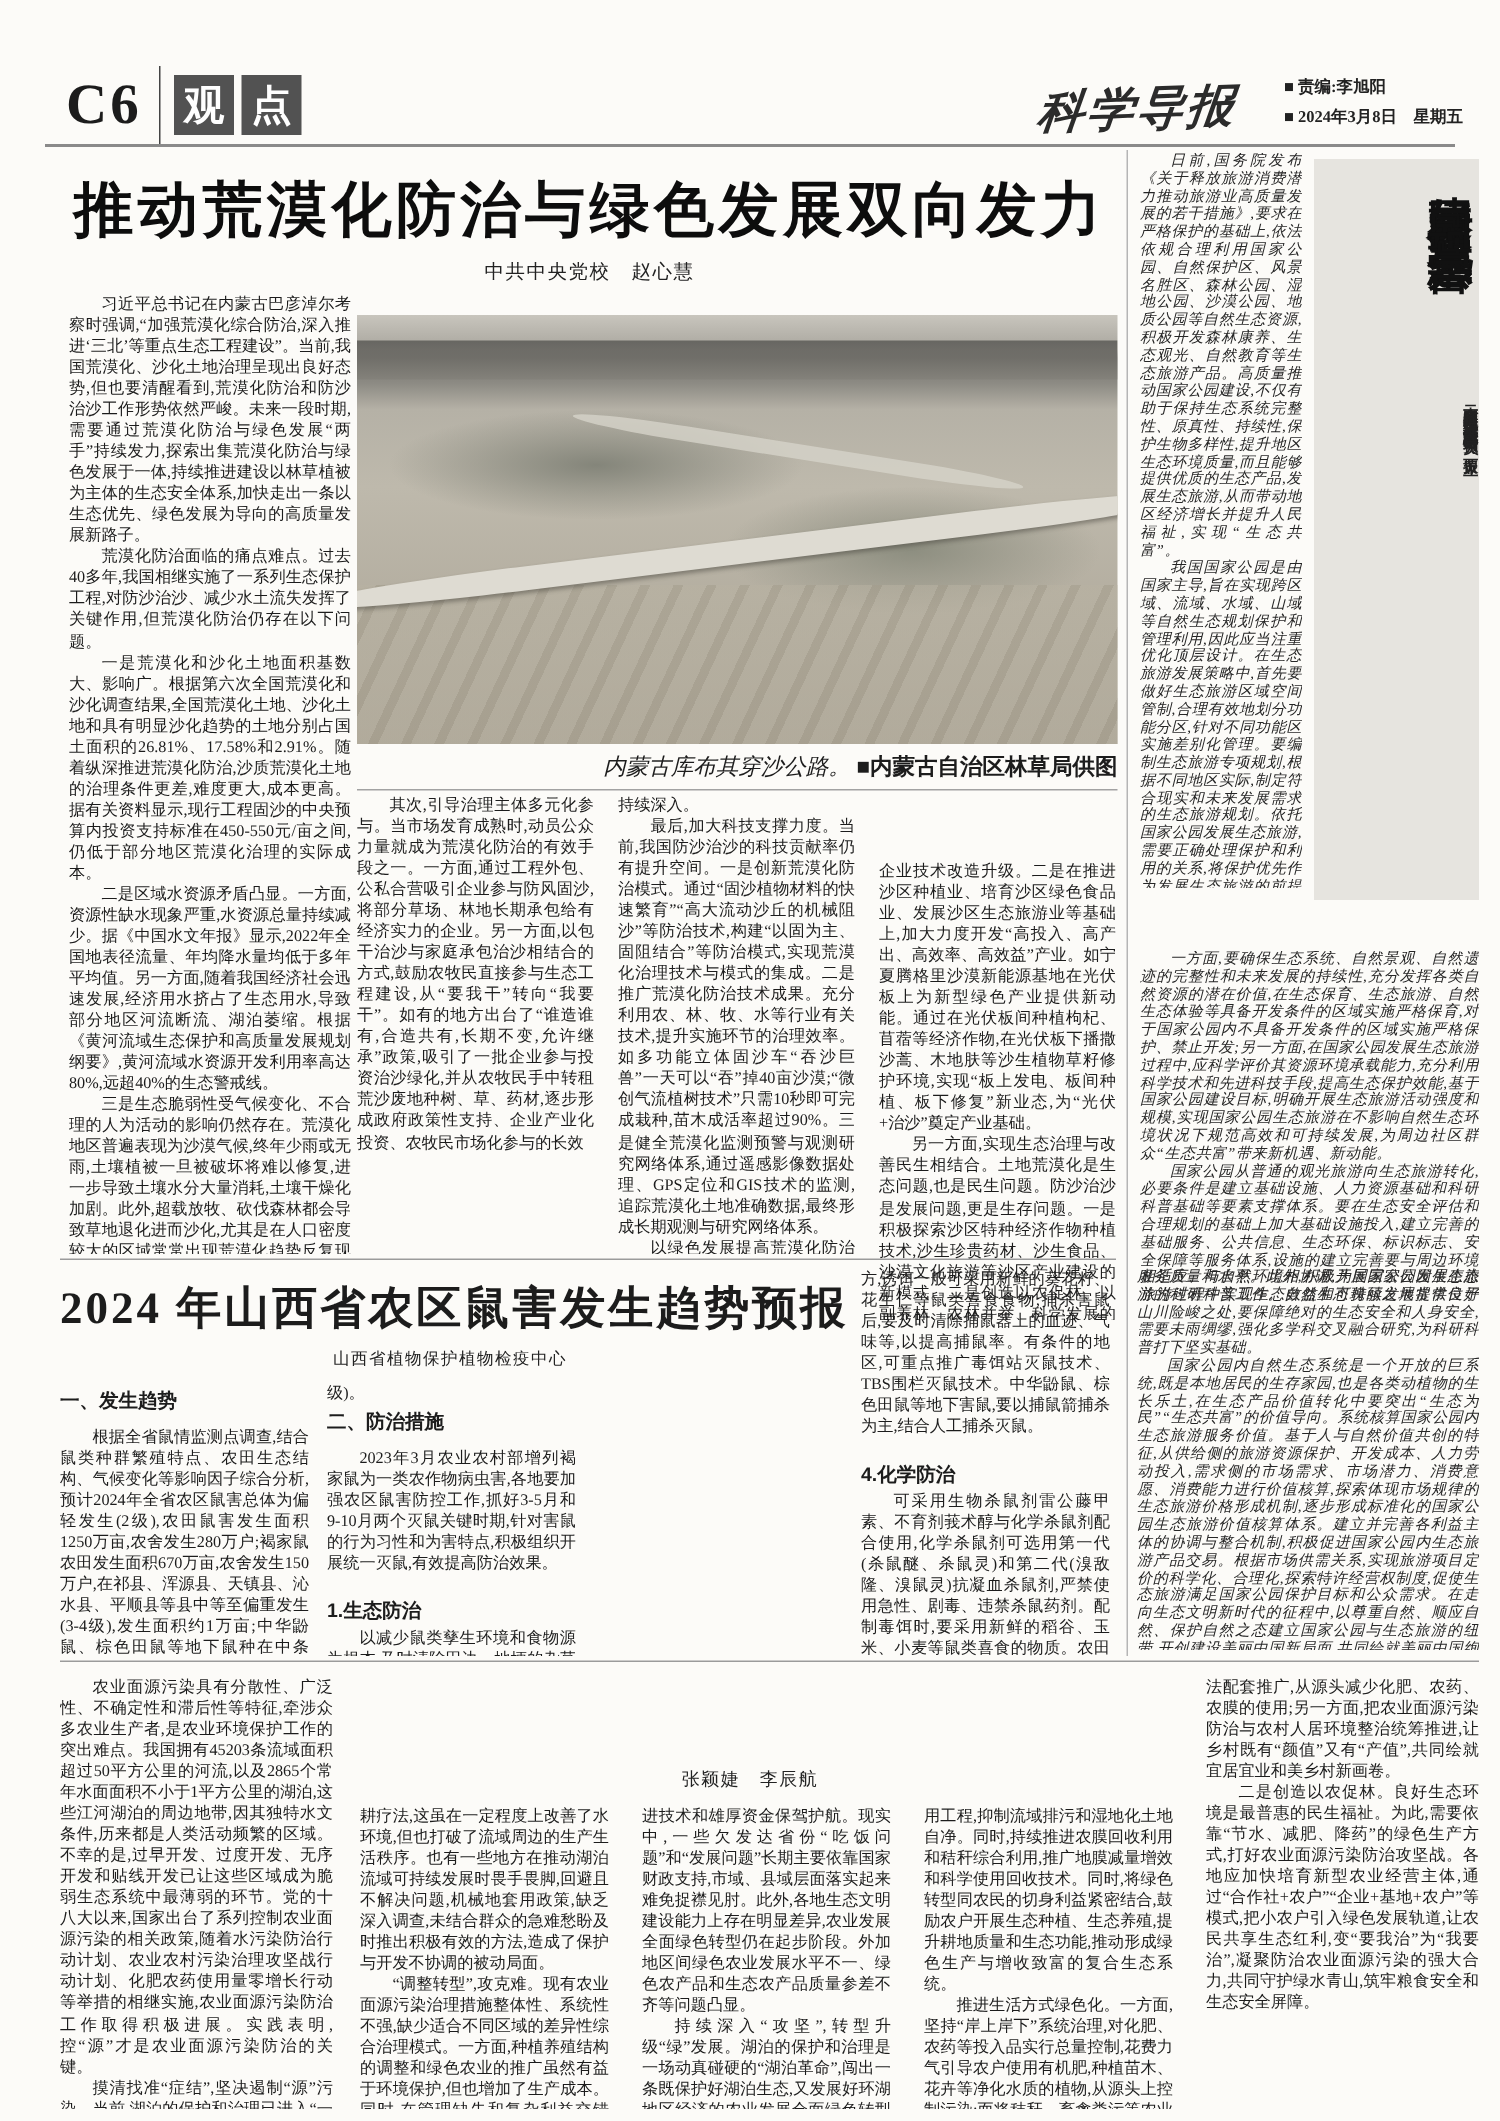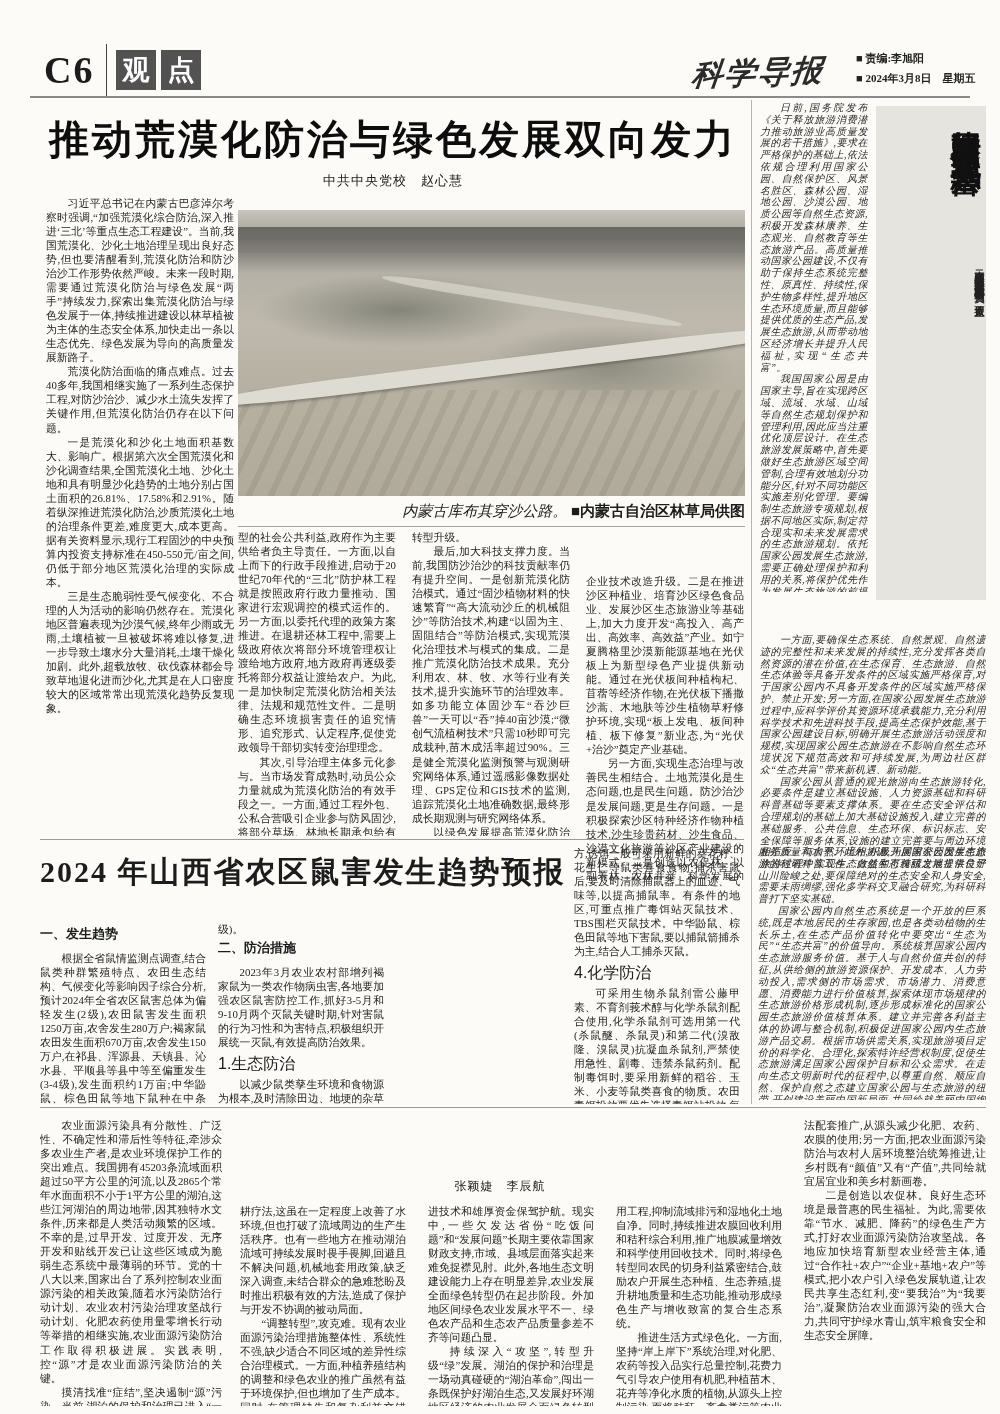--- a/index.html
+++ b/index.html
@@ -19,22 +19,22 @@
   
   .h-main{font-family:"Liberation Sans","DejaVu Sans",sans-serif;font-weight:bold;font-size:40px;
           letter-spacing:3px;text-align:center;color:#0d0d0d;white-space:nowrap;}
   .byline{text-align:center;font-size:13px;color:#222;letter-spacing:1px;}
   .h-rodent{font-size:30px;font-weight:600;letter-spacing:2px;text-align:center;white-space:nowrap;}
   .h-source{font-size:33px;font-weight:800;letter-spacing:1px;text-align:center;white-space:nowrap;}
   
   .col{overflow:hidden;}
   .col p{margin:0;text-align:justify;text-indent:2em;font-size:10.8px;line-height:1.3;}
   .col p.cont{text-indent:0;}
-  .col p.sub{font-family:"Liberation Sans","DejaVu Sans",sans-serif;font-weight:normal;text-indent:0;
-             font-size:16px;margin:5px 0 2px 0;}
+  .col p.sub{font-family:"Liberation Sans","DejaVu Sans",sans-serif;font-weight:bold;text-indent:0;
+             font-size:13px;margin:17px 0 2px 0;}
   .col p.sub-big{font-family:"Liberation Sans","DejaVu Sans",sans-serif;font-weight:bold;text-indent:0;
              font-size:13px;margin:4px 0 8px 0;}
   .kaiti p{font-style:italic;font-size:10px;line-height:1.18;letter-spacing:0.4px;color:#262626;}
   
   .photo{background:
      linear-gradient(180deg,#c8c5bd 0%,#a9a69e 8%,#77756f 10%,#8d8b84 16%,#b5b1a6 22%,#beb9ac 40%,#b3ad9f 70%,#a9a294 100%);
      position:relative;overflow:hidden;}
   .photo .water{position:absolute;left:0;top:6%;width:100%;height:9%;
      background:linear-gradient(180deg,#5f5e5a,#83817a);opacity:.9;}
   .photo .veg1{position:absolute;left:4%;top:22%;width:55%;height:26%;border-radius:50%;
@@ -74,43 +74,43 @@
   </div>
   <div class="abs hrule" style="left:30px;top:96px;width:940px;"></div>
 
   <div class="abs h-main" style="left:40px;top:112px;width:706px;">推动荒漠化防治与绿色发展双向发力</div>
   <div class="abs byline" style="left:40px;top:172px;width:706px;">中共中央党校　赵心慧</div>
 
   <div class="abs col" style="left:46px;top:196px;width:188px;height:640px;">
     <p>习近平总书记在内蒙古巴彦淖尔考察时强调,“加强荒漠化综合防治,深入推进‘三北’等重点生态工程建设”。当前,我国荒漠化、沙化土地治理呈现出良好态势,但也要清醒看到,荒漠化防治和防沙治沙工作形势依然严峻。未来一段时期,需要通过荒漠化防治与绿色发展“两手”持续发力,探索出集荒漠化防治与绿色发展于一体,持续推进建设以林草植被为主体的生态安全体系,加快走出一条以生态优先、绿色发展为导向的高质量发展新路子。</p>
     <p>荒漠化防治面临的痛点难点。过去40多年,我国相继实施了一系列生态保护工程,对防沙治沙、减少水土流失发挥了关键作用,但荒漠化防治仍存在以下问题。</p>
     <p>一是荒漠化和沙化土地面积基数大、影响广。根据第六次全国荒漠化和沙化调查结果,全国荒漠化土地、沙化土地和具有明显沙化趋势的土地分别占国土面积的26.81%、17.58%和2.91%。随着纵深推进荒漠化防治,沙质荒漠化土地的治理条件更差,难度更大,成本更高。据有关资料显示,现行工程固沙的中央预算内投资支持标准在450-550元/亩之间,仍低于部分地区荒漠化治理的实际成本。</p>
+    <p>二是区域水资源矛盾凸显。一方面,资源性缺水现象严重,水资源总量持续减少。据《中国水文年报》显示,2022年全国地表径流量、年均降水量均低于多年平均值。另一方面,随着我国经济社会迅速发展,经济用水挤占了生态用水,导致部分地区河流断流、湖泊萎缩。根据《黄河流域生态保护和高质量发展规划纲要》,黄河流域水资源开发利用率高达80%,远超40%的生态警戒线。</p>
     <p>三是生态脆弱性受气候变化、不合理的人为活动的影响仍然存在。荒漠化地区普遍表现为沙漠气候,终年少雨或无雨,土壤植被一旦被破坏将难以修复,进一步导致土壤水分大量消耗,土壤干燥化加剧。此外,超载放牧、砍伐森林都会导致草地退化进而沙化,尤其是在人口密度较大的区域常常出现荒漠化趋势反复现象。</p>
 
   </div>
 
   <div class="abs photo" style="left:238px;top:210px;width:507px;height:286px;">
     <div class="water"></div>
     <div class="veg1"></div>
     <div class="veg2"></div>
     <div class="dune"></div>
     <div class="road2"></div>
     <div class="road"></div>
   </div>
   <div class="abs caption" style="left:238px;top:502px;width:507px;">
     <span class="cap">内蒙古库布其穿沙公路。</span>
     <span class="credit">■内蒙古自治区林草局供图</span>
   </div>
 
   <div class="abs col" style="left:238px;top:530px;width:158px;height:306px;">
-    <p class="cont">型的社会公共利益,政府作为主要供给者负主导责任。一方面,以自上而下的行政手段推进,启动于20世纪70年代的“三北”防护林工程就是按照政府行政力量推动、国家进行宏观调控的模式运作的。另一方面,以委托代理的政策方案推进。在退耕还林工程中,需要上级政府依次将部分环境管理权让渡给地方政府,地方政府再逐级委托将部分权益让渡给农户。为此,一是加快制定荒漠化防治相关法律、法规和规范性文件。二是明确生态环境损害责任的追究情形、追究形式、认定程序,促使党政领导干部切实转变治理理念。</p>
     <p>其次,引导治理主体多元化参与。当市场发育成熟时,动员公众力量就成为荒漠化防治的有效手段之一。一方面,通过工程外包、公私合营吸引企业参与防风固沙,将部分草场、林地长期承包给有经济实力的企业。另一方面,以包干治沙与家庭承包治沙相结合的方式,鼓励农牧民直接参与生态工程建设,从“要我干”转向“我要干”。如有的地方出台了“谁造谁有,合造共有,长期不变,允许继承”政策,吸引了一批企业参与投资治沙绿化,并从农牧民手中转租荒沙废地种树、草、药材,逐步形成政府政策性支持、企业产业化投资、农牧民市场化参与的长效</p>
   </div>
   <div class="abs col" style="left:412px;top:530px;width:158px;height:306px;">
-    <p class="cont">转型升级。</p>
+    <p class="cont">持续深入。</p>
     <p>最后,加大科技支撑力度。当前,我国防沙治沙的科技贡献率仍有提升空间。一是创新荒漠化防治模式。通过“固沙植物材料的快速繁育”“高大流动沙丘的机械阻沙”等防治技术,构建“以固为主、固阻结合”等防治模式,实现荒漠化治理技术与模式的集成。二是推广荒漠化防治技术成果。充分利用农、林、牧、水等行业有关技术,提升实施环节的治理效率。如多功能立体固沙车“吞沙巨兽”一天可以“吞”掉40亩沙漠;“微创气流植树技术”只需10秒即可完成栽种,苗木成活率超过90%。三是健全荒漠化监测预警与观测研究网络体系,通过遥感影像数据处理、GPS定位和GIS技术的监测,追踪荒漠化土地准确数据,最终形成长期观测与研究网络体系。</p>
     <p>以绿色发展提高荒漠化防治质量。荒漠化防治要在绿色转型中推动发展实现质的有效提升和量的合理增长。</p>
 
   </div>
   <div class="abs col" style="left:586px;top:530px;width:158px;height:306px;margin-top:44px;">
     <p class="cont">企业技术改造升级。二是在推进沙区种植业、培育沙区绿色食品业、发展沙区生态旅游业等基础上,加大力度开发“高投入、高产出、高效率、高效益”产业。如宁夏腾格里沙漠新能源基地在光伏板上为新型绿色产业提供新动能。通过在光伏板间种植枸杞、苜蓿等经济作物,在光伏板下播撒沙蒿、木地肤等沙生植物草籽修护环境,实现“板上发电、板间种植、板下修复”新业态,为“光伏+治沙”奠定产业基础。</p>
     <p>另一方面,实现生态治理与改善民生相结合。土地荒漠化是生态问题,也是民生问题。防沙治沙是发展问题,更是生存问题。一是积极探索沙区特种经济作物种植技术,沙生珍贵药材、沙生食品、沙漠文化旅游等沙区产业建设的新模式。二是创造以农促林、以副养林、农林并举、科学发展的荒漠化防治之路,帮助沙区群众在治沙中致富、在致富中治沙。如甘肃武威充分发挥“高原冷凉”“绿洲水土”“沙漠光热”优势,大力培育发展沙漠种植、沙漠旅游等特色沙产业。为此,应逐步推动防沙治沙与产业培育、脱贫攻坚紧密结合,建立多方位、多渠道利益联结机制,不断探索“以沙致富”新模式,实现保护生态与改善民生良性循环、生态效益、社会效益与经济效益协同发展。</p>
   </div>
 
   <div class="abs vsep" style="left:751px;top:100px;height:1004px;background:#b5b5b5;"></div>
@@ -132,20 +132,21 @@
 
   <div class="abs col kaiti" style="left:758px;top:846px;width:228px;height:254px;">
     <p class="cont">服务质量和水平。此外,积极开展国家公园生态旅游的科研科普工作。自然生态瑰丽之地常常位于山川险峻之处,要保障绝对的生态安全和人身安全,需要未雨绸缪,强化多学科交叉融合研究,为科研科普打下坚实基础。</p>
     <p>国家公园内自然生态系统是一个开放的巨系统,既是本地居民的生存家园,也是各类动植物的生长乐土,在生态产品价值转化中要突出“生态为民”“生态共富”的价值导向。系统核算国家公园内生态旅游服务价值。基于人与自然价值共创的特征,从供给侧的旅游资源保护、开发成本、人力劳动投入,需求侧的市场需求、市场潜力、消费意愿、消费能力进行价值核算,探索体现市场规律的生态旅游价格形成机制,逐步形成标准化的国家公园生态旅游价值核算体系。建立并完善各利益主体的协调与整合机制,积极促进国家公园内生态旅游产品交易。根据市场供需关系,实现旅游项目定价的科学化、合理化,探索特许经营权制度,促使生态旅游满足国家公园保护目标和公众需求。在走向生态文明新时代的征程中,以尊重自然、顺应自然、保护自然之态建立国家公园与生态旅游的纽带,开创建设美丽中国新局面,共同绘就美丽中国绚丽画卷。</p>
   </div>
 
   <div class="abs thinrule" style="left:40px;top:839px;width:704px;"></div>
   <div class="abs thinrule" style="left:40px;top:1107px;width:946px;"></div>
 
   <div class="abs h-rodent" style="left:40px;top:852px;width:520px;">2024 年山西省农区鼠害发生趋势预报</div>
+  <div class="abs byline" style="left:40px;top:898px;width:520px;font-size:11px;">山西省植物保护植物检疫中心</div>
 
   <div class="abs col" style="left:40px;top:922px;width:166px;height:182px;">
     <p class="sub-big">一、发生趋势</p>
     <p>根据全省鼠情监测点调查,结合鼠类种群繁殖特点、农田生态结构、气候变化等影响因子综合分析,预计2024年全省农区鼠害总体为偏轻发生(2级),农田鼠害发生面积1250万亩,农舍发生280万户;褐家鼠农田发生面积670万亩,农舍发生150万户,在祁县、浑源县、天镇县、沁水县、平顺县等县中等至偏重发生(3-4级),发生面积约1万亩;中华鼢鼠、棕色田鼠等地下鼠种在中条山、吕梁山、恒山等山脉沿线,农牧交错区、丘陵沟壑区、中药材种植区中等至偏重发生(3-4</p>
   </div>
   <div class="abs col" style="left:218px;top:922px;width:166px;height:182px;">
     <p class="cont">级)。</p>
     <p class="sub-big">二、防治措施</p>
     <p>2023年3月农业农村部增列褐家鼠为一类农作物病虫害,各地要加强农区鼠害防控工作,抓好3-5月和9-10月两个灭鼠关键时期,针对害鼠的行为习性和为害特点,积极组织开展统一灭鼠,有效提高防治效果。</p>
     <p class="sub">1.生态防治</p>

